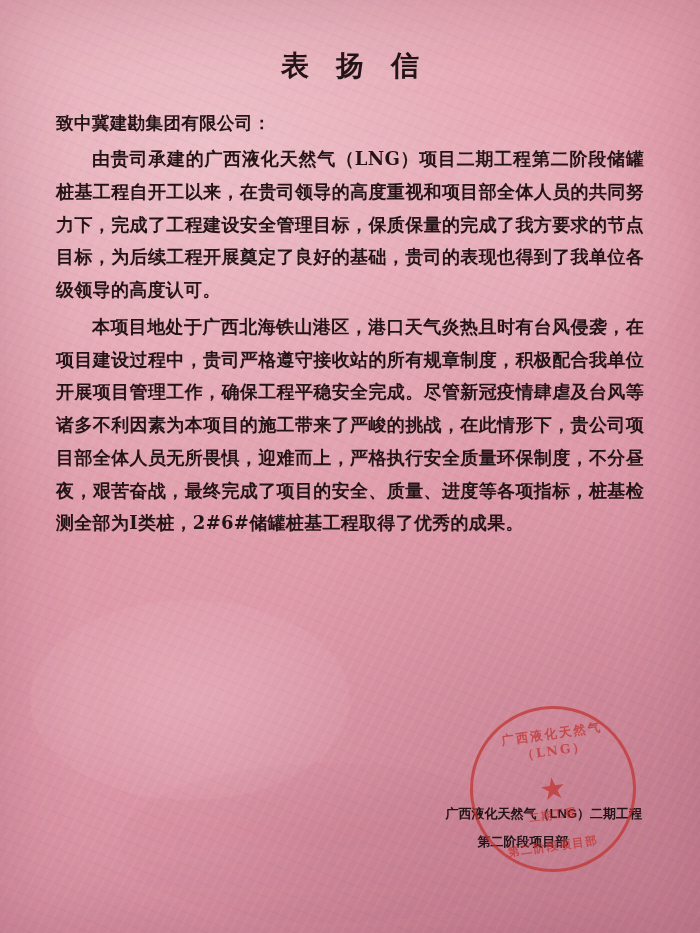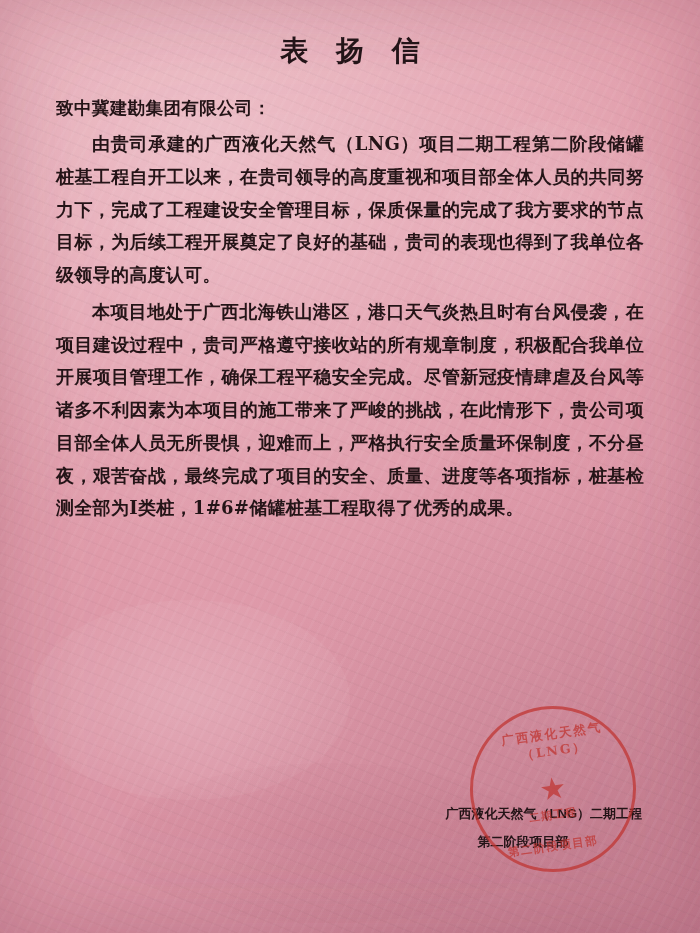--- a/index.html
+++ b/index.html
@@ -40,26 +40,26 @@
     box-shadow: inset 0 0 70px rgba(130,60,80,0.22), inset 0 0 160px rgba(140,70,90,0.10);
     pointer-events: none;
   }
   .content {
     position: relative;
     z-index: 3;
     padding: 0 56px;
   }
   .doc-title {
     text-align: center;
-    font-family: Liberation Sans, sans-serif;
+    font-family: Liberation Serif, serif;
     font-size: 28px;
     font-weight: 700;
     letter-spacing: 10px;
     color: #231418;
-    margin-top: 32px;
+    margin-top: 47px;
     margin-bottom: 26px;
     text-indent: 10px;
   }
   .salutation {
     font-family: "DejaVu Serif", "Liberation Serif", serif;
     font-size: 17.5px;
     font-weight: 700;
     color: #241417;
     margin: 8px 0 8px 0;
     letter-spacing: 0.4px;
@@ -178,21 +178,21 @@
   <div class="blotch blotch-b"></div>
   <div class="blotch blotch-c"></div>
 
   <div class="content">
 
     <div class="doc-title">表 扬 信</div>
 
     <div class="salutation">致中冀建勘集团有限公司：</div>
 
     <p class="para">由贵司承建的广西液化天然气（LNG）项目二期工程第二阶段储罐桩基工程自开工以来，在贵司领导的高度重视和项目部全体人员的共同努力下，完成了工程建设安全管理目标，保质保量的完成了我方要求的节点目标，为后续工程开展奠定了良好的基础，贵司的表现也得到了我单位各级领导的高度认可。</p>
-    <p class="para">本项目地处于广西北海铁山港区，港口天气炎热且时有台风侵袭，在项目建设过程中，贵司严格遵守接收站的所有规章制度，积极配合我单位开展项目管理工作，确保工程平稳安全完成。尽管新冠疫情肆虐及台风等诸多不利因素为本项目的施工带来了严峻的挑战，在此情形下，贵公司项目部全体人员无所畏惧，迎难而上，严格执行安全质量环保制度，不分昼夜，艰苦奋战，最终完成了项目的安全、质量、进度等各项指标，桩基检测全部为Ⅰ类桩，1#6#储罐桩基工程取得了优秀的成果。</p>
+    <p class="para">本项目地处于广西北海铁山港区，港口天气炎热且时有台风侵袭，在项目建设过程中，贵司严格遵守接收站的所有规章制度，积极配合我单位开展项目管理工作，确保工程平稳安全完成。尽管新冠疫情肆虐及台风等诸多不利因素为本项目的施工带来了严峻的挑战，在此情形下，贵公司项目部全体人员无所畏惧，迎难而上，严格执行安全质量环保制度，不分昼夜，艰苦奋战，最终完成了项目的安全、质量、进度等各项指标，桩基检测全部为Ⅰ类桩，2#6#储罐桩基工程取得了优秀的成果。</p>
 
   </div>
 
   <div class="signature">
     <span class="sig-line-1">广西液化天然气（LNG）二期工程</span>
     <span class="sig-line-2">第二阶段项目部</span>
   </div>
 
   <div class="stamp">
     <div class="stamp-ring"></div>

